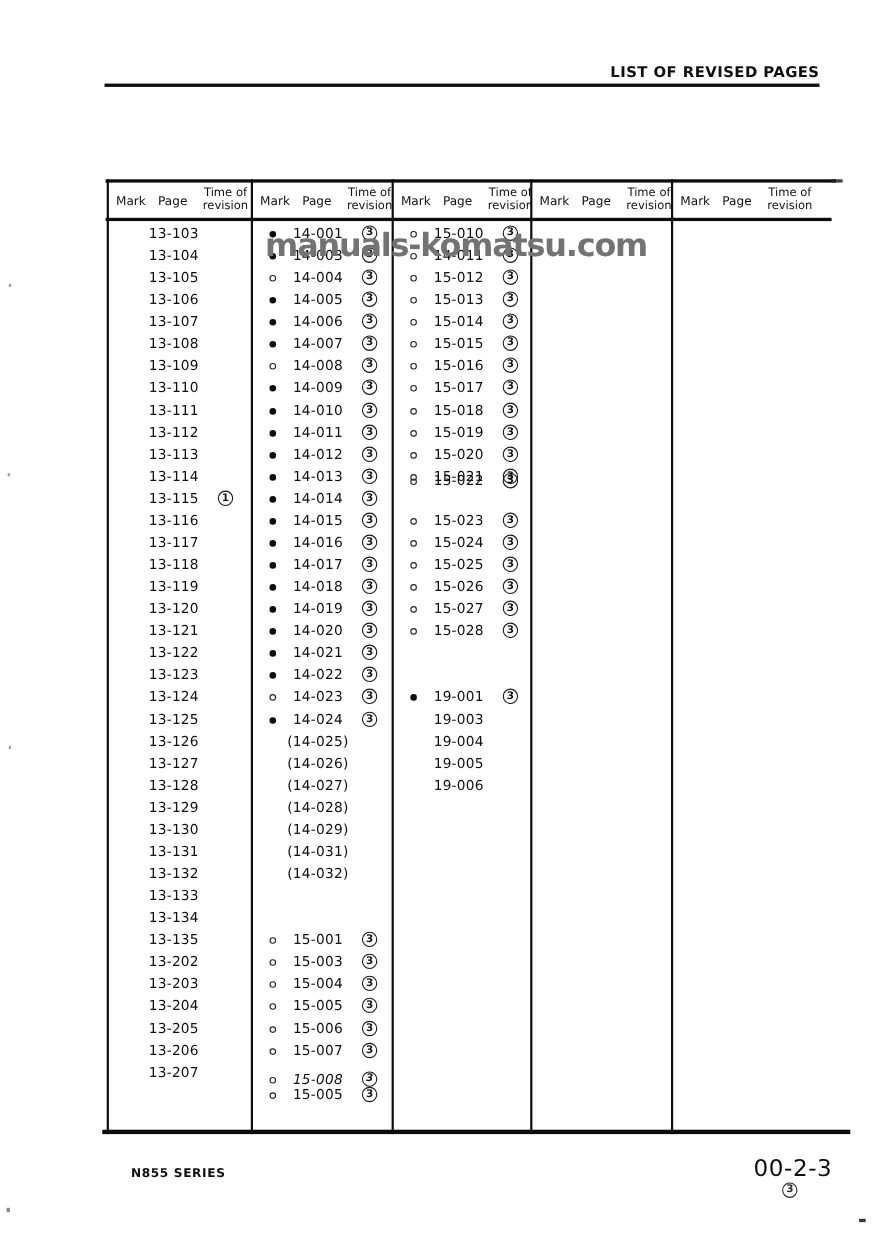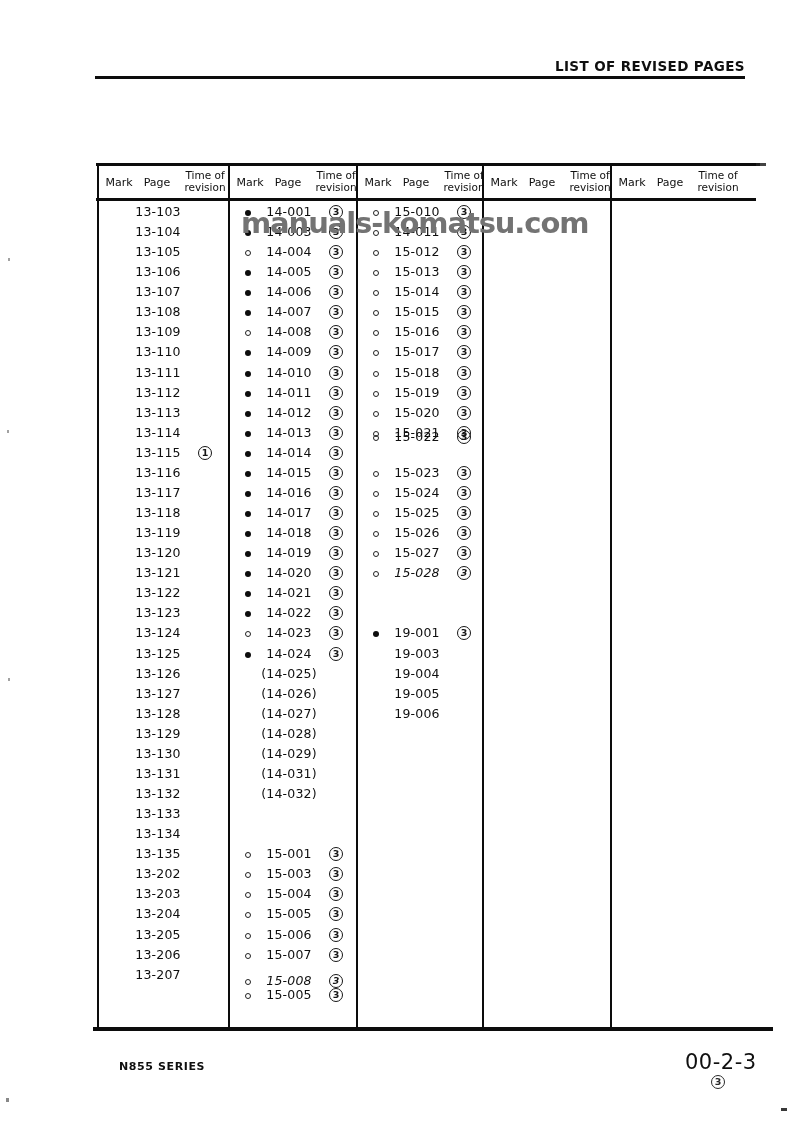--- a/index.html
+++ b/index.html
@@ -471,21 +471,21 @@
         <div class="trow" style="top: 321.12px;">
           <span class="mark o"></span>
           <span class="pg">15-026</span>
           <span class="circ">3</span>
         </div>
         <div class="trow" style="top: 341.19px;">
           <span class="mark o"></span>
           <span class="pg">15-027</span>
           <span class="circ">3</span>
         </div>
-        <div class="trow" style="top: 361.26px; font-style: italic;">
+        <div class="trow" style="top: 361.26px;">
           <span class="mark o"></span>
           <span class="pg">15-028</span>
           <span class="circ">3</span>
         </div>
         <div class="trow" style="top: 421.47px; padding-left: 48px;">
           <span class="mark f"></span>
           <span class="pg">19-001</span>
           <span class="circ">3</span>
         </div>
         <div class="trow" style="top: 441.54px;">

